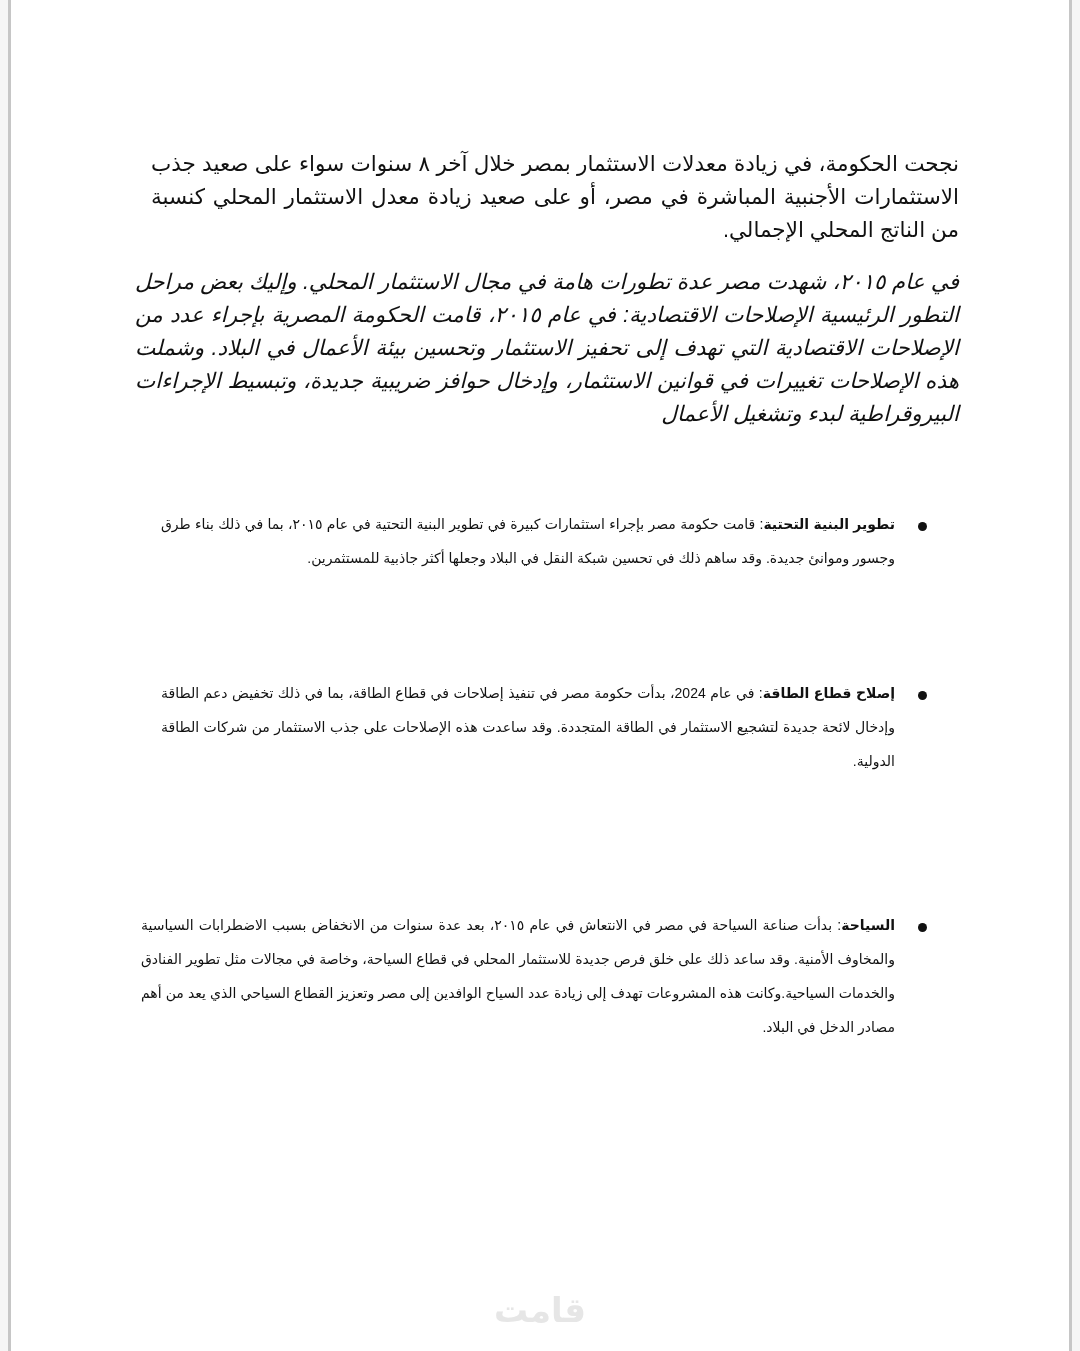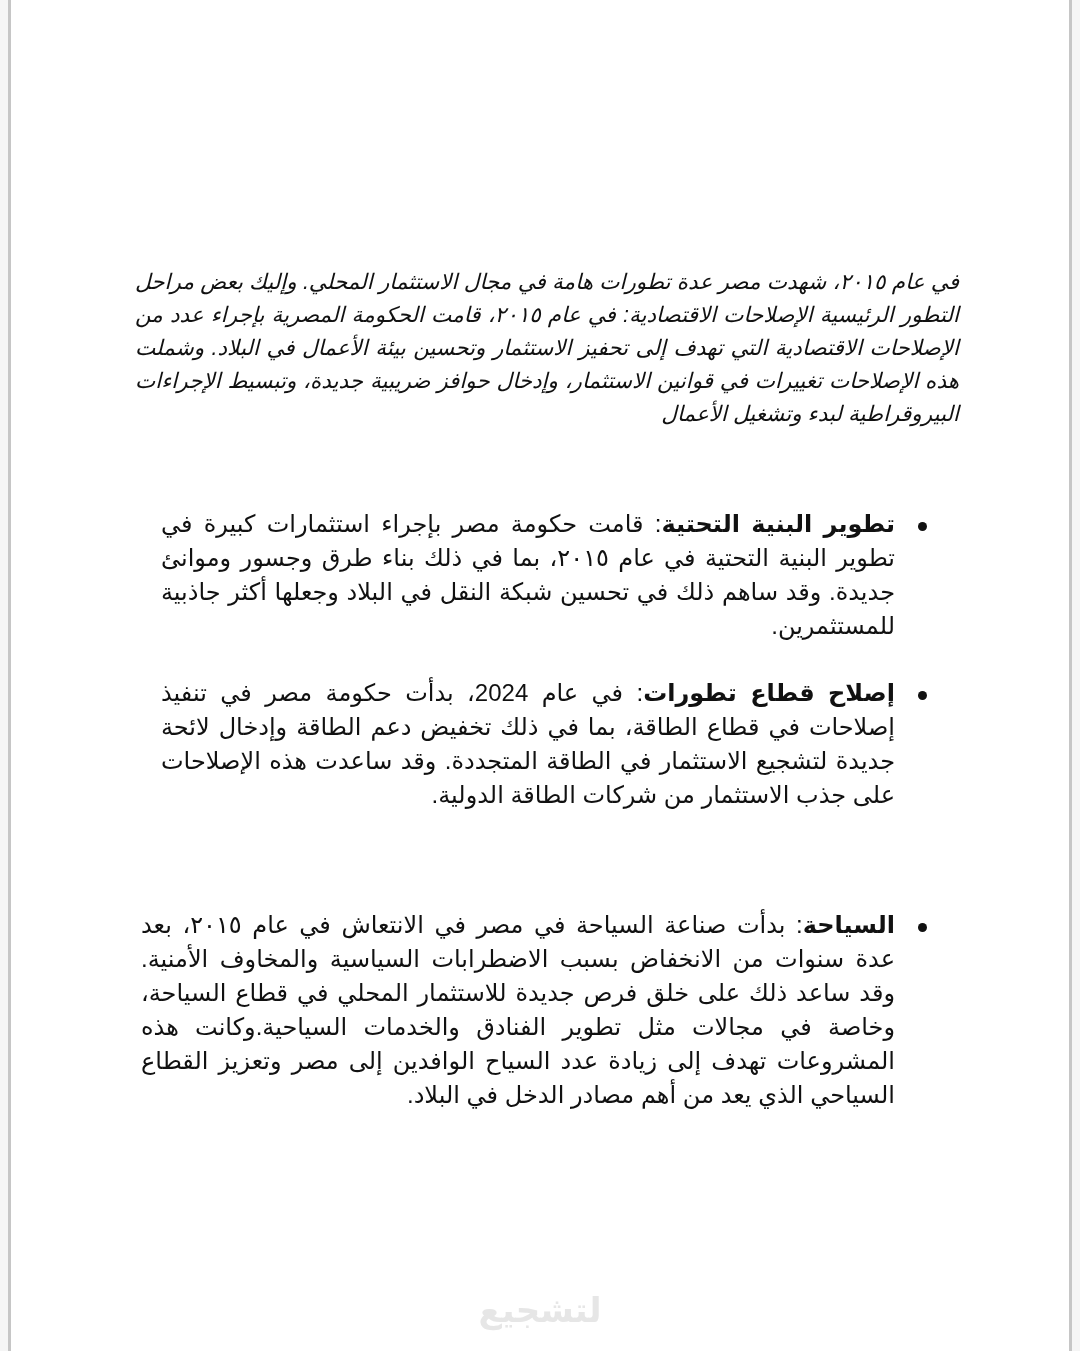--- a/index.html
+++ b/index.html
@@ -28,21 +28,21 @@
     font-size: 21.5px;
     line-height: 33px;
     margin: 0;
   }
   .p1 { top: 148px; left: 140px; width: 808px; }
   .p2 { top: 266px; left: 124px; width: 824px; font-style: italic; }
   .bullet {
     position: absolute;
     direction: rtl;
     color: #111;
-    font-size: 24px;
+    font-size: 14px;
     line-height: 34px;
   }
   .bullet .dot {
     position: absolute;
     right: -32px; top: 15px;
     width: 9px; height: 9px;
     border-radius: 50%;
     background: #111;
   }
   .bullet .text {
@@ -65,33 +65,34 @@
     line-height: 40px;
     font-weight: bold;
     letter-spacing: 1px;
   }
 </style>
 </head>
 <body>
 
 <div class="page">
 
+  <p class="para p1">نجحت الحكومة، في زيادة معدلات الاستثمار بمصر خلال آخر ٨ سنوات سواء على صعيد جذب الاستثمارات الأجنبية المباشرة في مصر، أو على صعيد زيادة معدل الاستثمار المحلي كنسبة من الناتج المحلي الإجمالي.</p>
 
   <p class="para p2">في عام ٢٠١٥، شهدت مصر عدة تطورات هامة في مجال الاستثمار المحلي. وإليك بعض مراحل التطور الرئيسية الإصلاحات الاقتصادية: في عام ٢٠١٥، قامت الحكومة المصرية بإجراء عدد من الإصلاحات الاقتصادية التي تهدف إلى تحفيز الاستثمار وتحسين بيئة الأعمال في البلاد. وشملت هذه الإصلاحات تغييرات في قوانين الاستثمار، وإدخال حوافز ضريبية جديدة، وتبسيط الإجراءات البيروقراطية لبدء وتشغيل الأعمال</p>
 
   <div class="bullet b1">
     <span class="dot"></span>
     <p class="text"><span class="title">تطوير البنية التحتية</span><span>: </span><span>قامت حكومة مصر بإجراء استثمارات كبيرة في تطوير البنية التحتية في عام ٢٠١٥، بما في ذلك بناء طرق وجسور وموانئ جديدة. وقد ساهم ذلك في تحسين شبكة النقل في البلاد وجعلها أكثر جاذبية للمستثمرين.</span></p>
   </div>
 
   <div class="bullet b2">
     <span class="dot"></span>
-    <p class="text"><span class="title">إصلاح قطاع تطورات</span><span>: </span><span>في عام 2024، بدأت حكومة مصر في تنفيذ إصلاحات في قطاع الطاقة، بما في ذلك تخفيض دعم الطاقة وإدخال لائحة جديدة لتشجيع الاستثمار في الطاقة المتجددة. وقد ساعدت هذه الإصلاحات على جذب الاستثمار من شركات الطاقة الدولية.</span></p>
+    <p class="text"><span class="title">إصلاح قطاع الطاقة</span><span>: </span><span>في عام 2024، بدأت حكومة مصر في تنفيذ إصلاحات في قطاع الطاقة، بما في ذلك تخفيض دعم الطاقة وإدخال لائحة جديدة لتشجيع الاستثمار في الطاقة المتجددة. وقد ساعدت هذه الإصلاحات على جذب الاستثمار من شركات الطاقة الدولية.</span></p>
   </div>
 
   <div class="bullet b3">
     <span class="dot"></span>
     <p class="text"><span class="title">السياحة</span><span>: </span><span>بدأت صناعة السياحة في مصر في الانتعاش في عام ٢٠١٥، بعد عدة سنوات من الانخفاض بسبب الاضطرابات السياسية والمخاوف الأمنية. وقد ساعد ذلك على خلق فرص جديدة للاستثمار المحلي في قطاع السياحة، وخاصة في مجالات مثل تطوير الفنادق والخدمات السياحية.وكانت هذه المشروعات تهدف إلى زيادة عدد السياح الوافدين إلى مصر وتعزيز القطاع السياحي الذي يعد من أهم مصادر الدخل في البلاد.</span></p>
   </div>
 
 </div>
 
-<div class="watermark">لتشجيع</div>
+<div class="watermark">قامت</div>
 
 </body></html>

